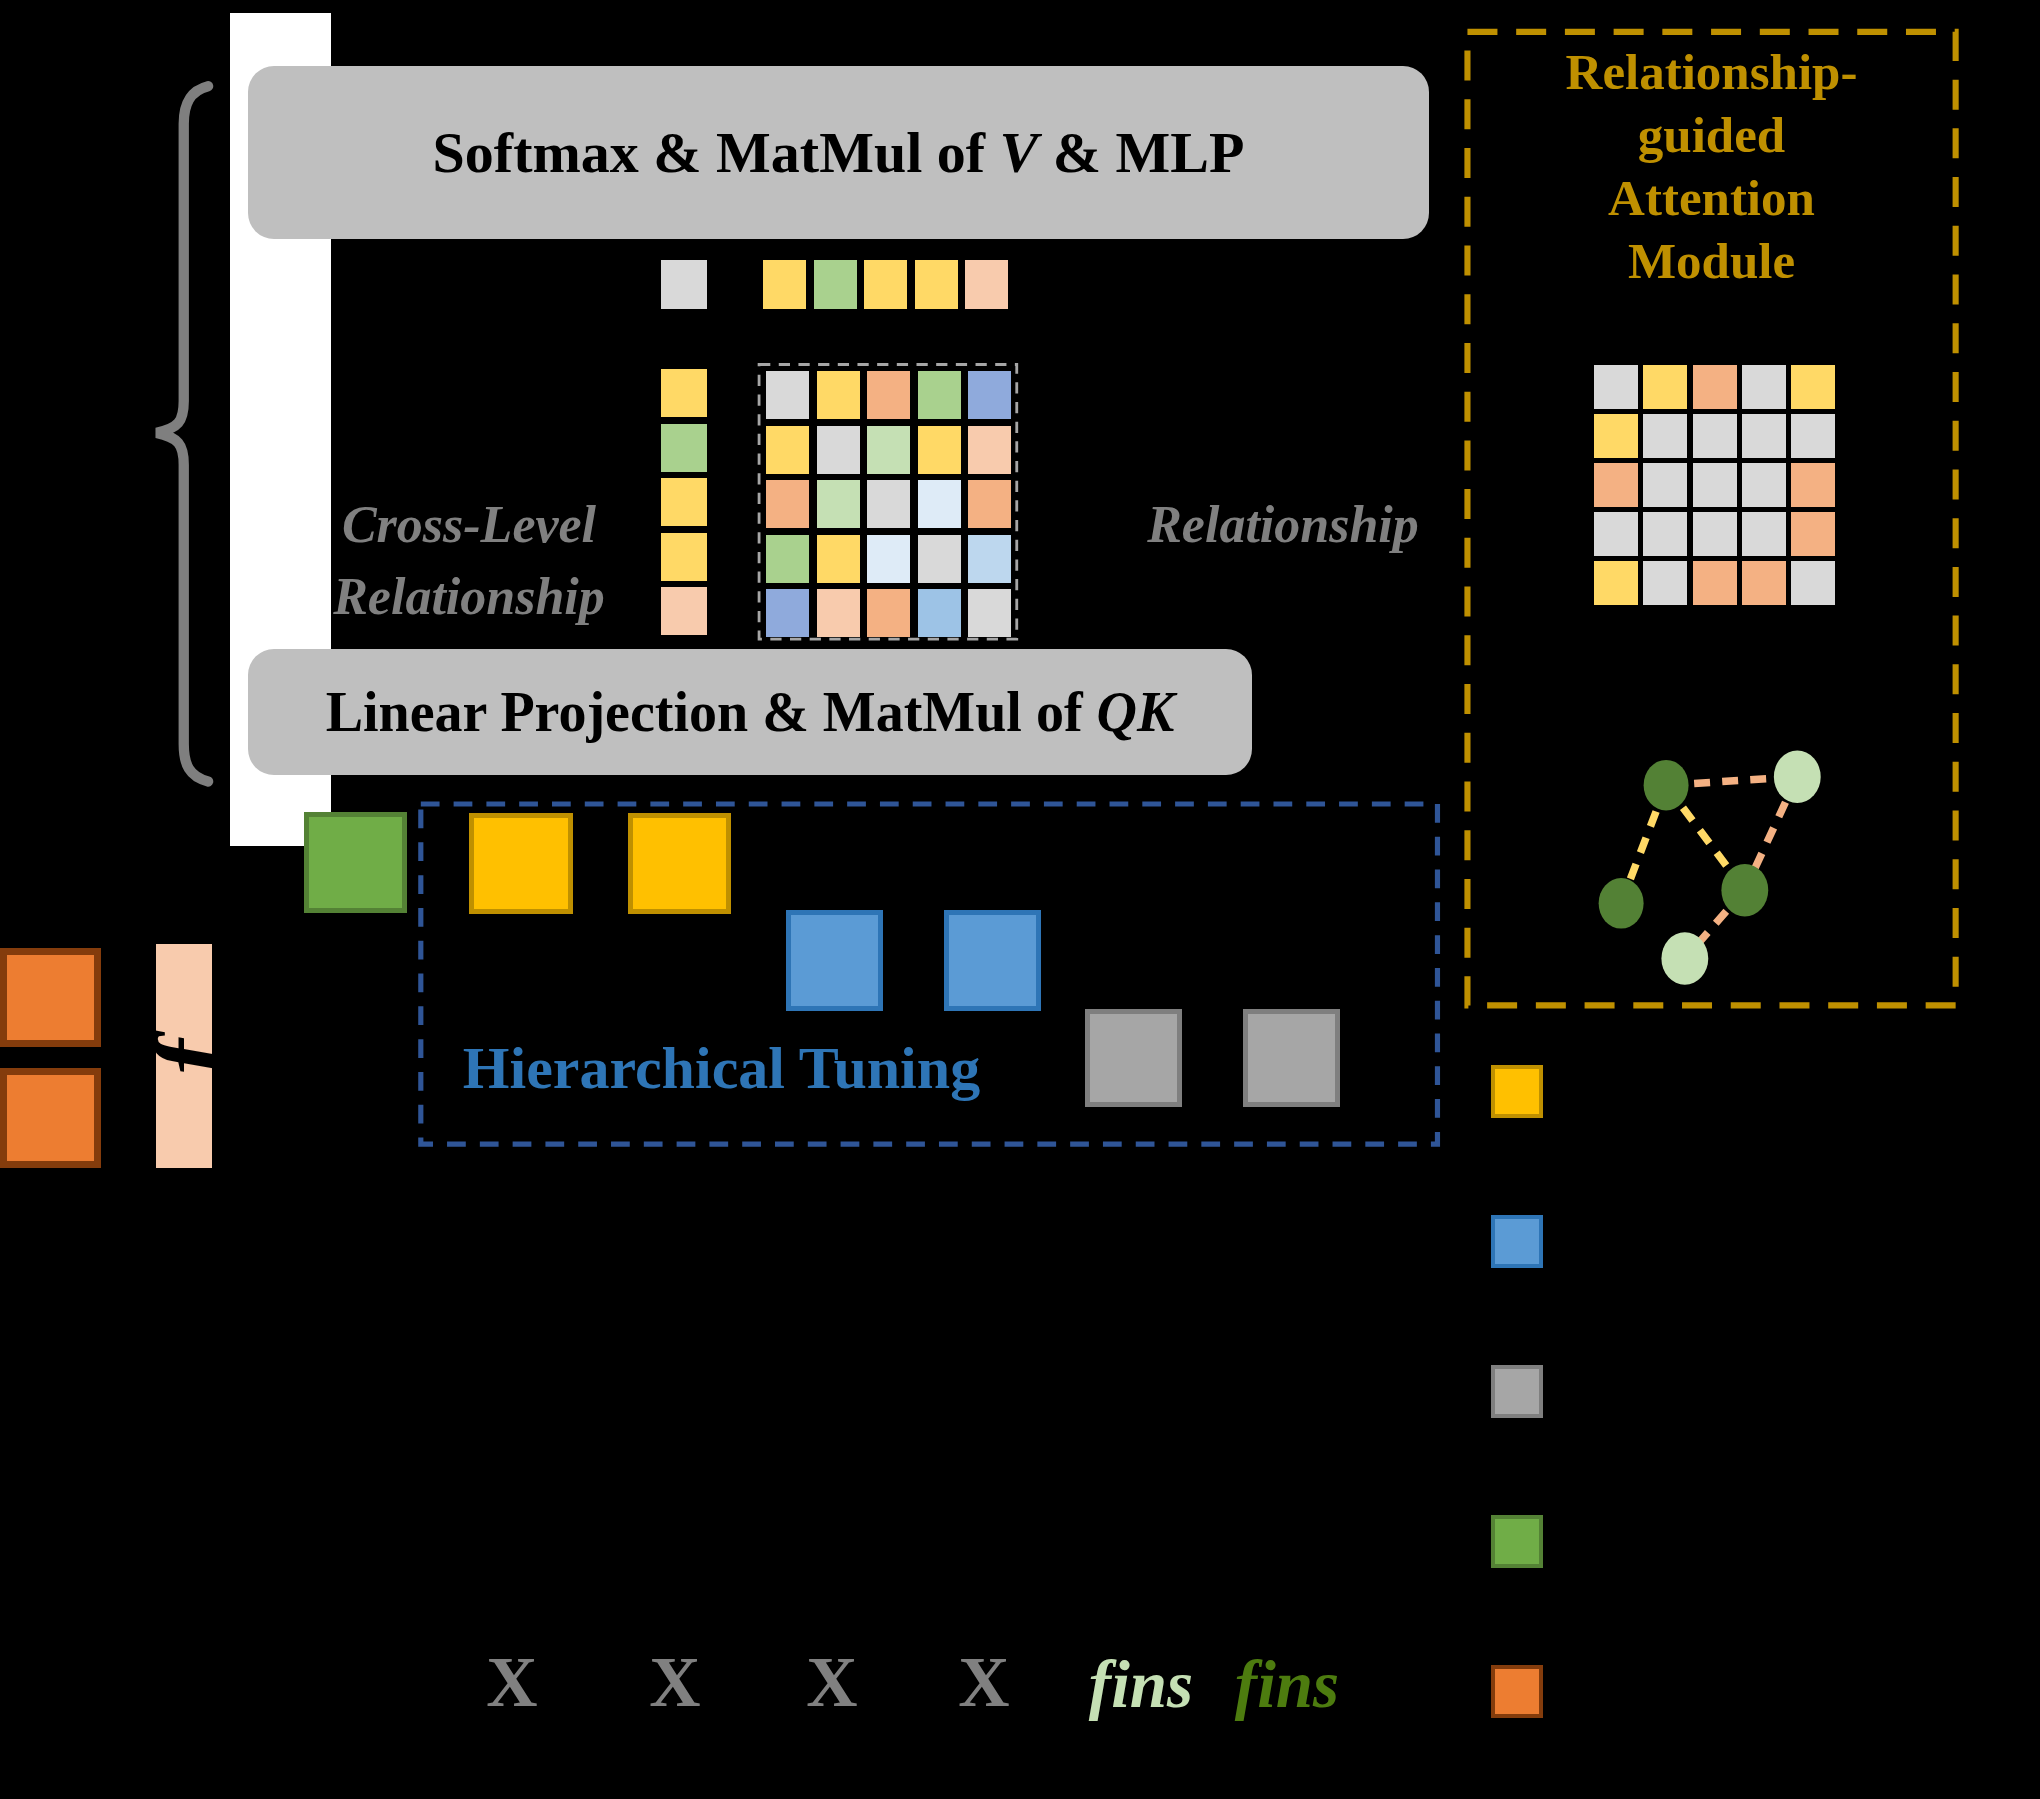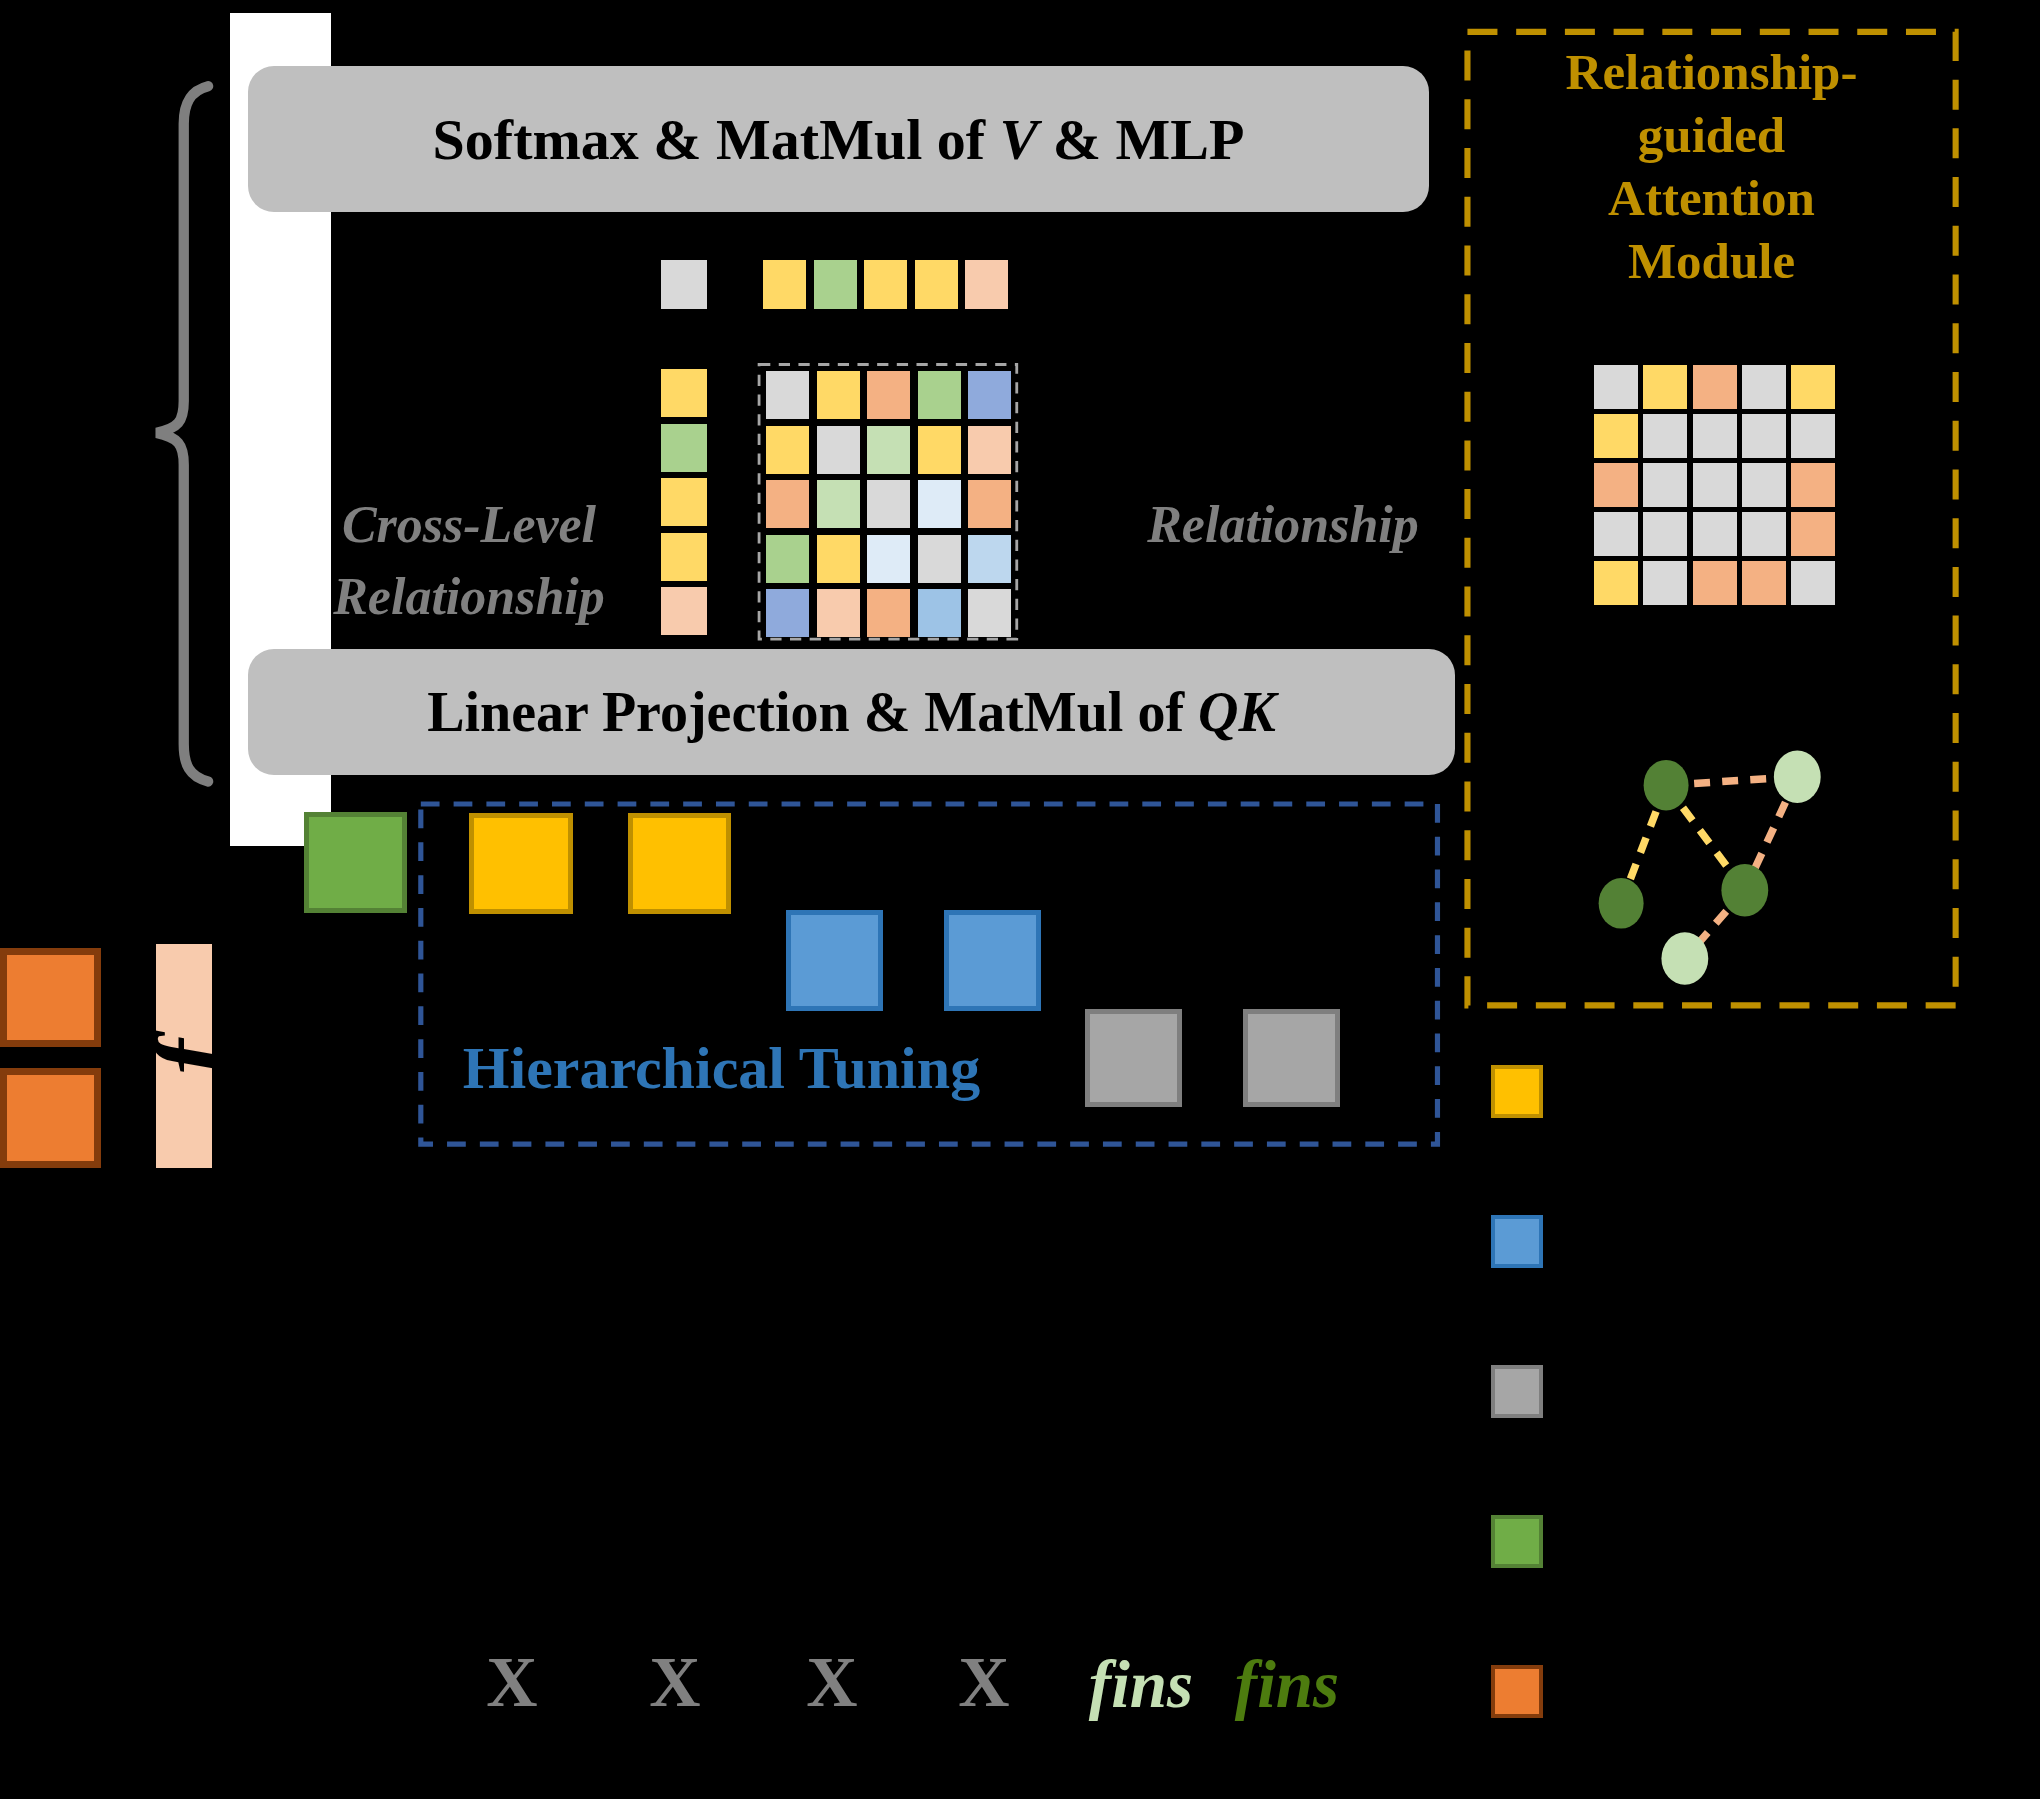--- a/index.html
+++ b/index.html
@@ -4,22 +4,22 @@
 <style>
   html,body{margin:0;padding:0;background:#000;}
   .stage{position:relative;width:2041px;height:1800px;background:#000;overflow:hidden;
          font-family:"Liberation Serif","DejaVu Serif",serif;}
   .abs{position:absolute;}
   .white-bar{left:230px;top:13px;width:101px;height:833px;background:#ffffff;}
   svg.overlay{left:0;top:0;width:2041px;height:1800px;position:absolute;}
   
   .pbox{position:absolute;background:#BFBFBF;border-radius:26px;display:flex;align-items:center;
         justify-content:center;font-weight:bold;color:#000;white-space:pre;}
-  .box-softmax{left:248px;top:66px;width:1181px;height:146px;font-size:58px;}
-  .box-linear{left:248px;top:649px;width:1207px;height:126px;font-size:56px;}
+  .box-softmax{left:248px;top:66px;width:1181px;height:173px;font-size:58px;}
+  .box-linear{left:248px;top:649px;width:1004px;height:126px;font-size:56px;}
   .box-encprev{left:248px;top:1155px;width:1199px;height:124px;font-size:56px;}
   .box-enc1{left:248px;top:1444px;width:1199px;height:115px;font-size:56px;}
   .emph{font-style:italic;}
   
   .gray-single{left:661px;top:260px;width:46px;height:49px;}
   .vec-row{left:763px;top:260px;display:flex;gap:7.5px;}
   .vec-row .cell{width:43px;height:49px;}
   .vec-col{left:661px;top:369px;display:flex;flex-direction:column;gap:6.6px;}
   .vec-col .cell{width:46px;height:48px;}
   .att-grid{left:766px;top:371px;display:grid;grid-template-columns:repeat(5,43px);

